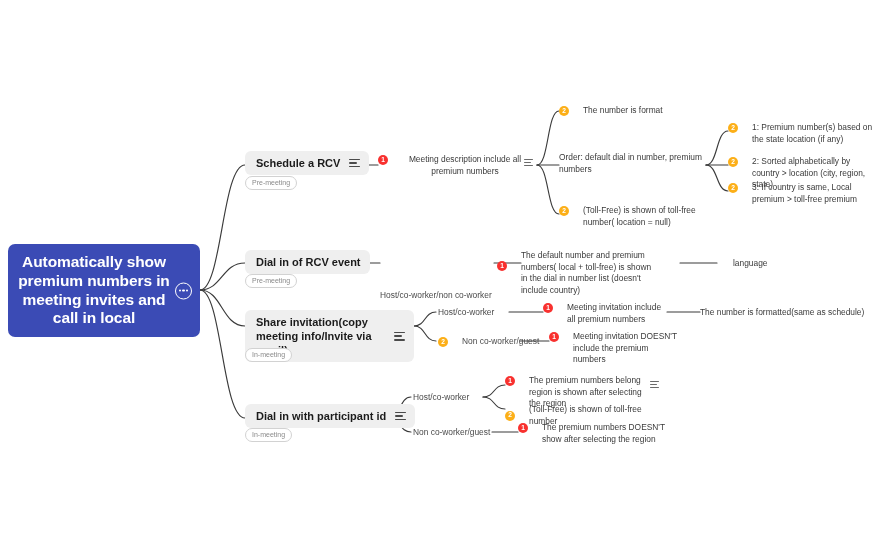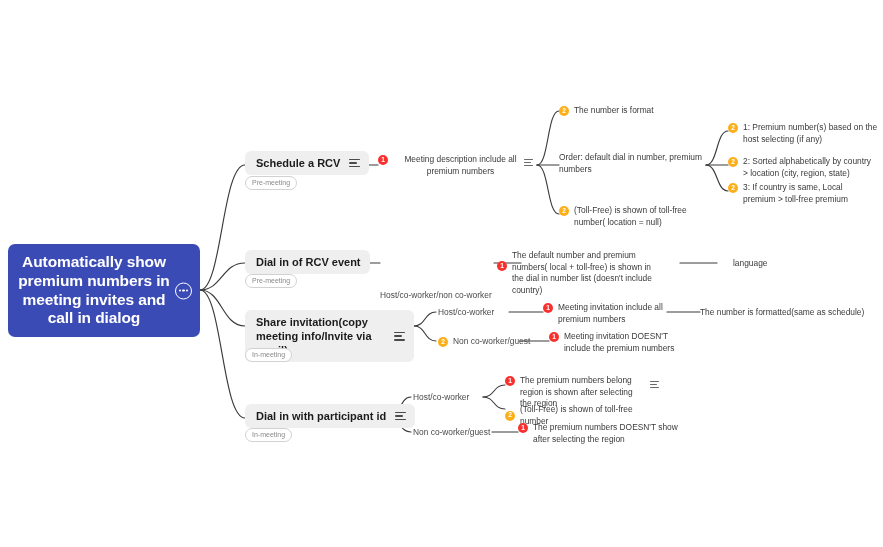--- a/index.html
+++ b/index.html
@@ -121,21 +121,21 @@
     color: #8a8a8a;
     line-height: 1.3;
     white-space: nowrap;
   }
 
   
   .tnode {
     position: absolute;
     display: flex;
     align-items: flex-start;
-    gap: 5px;
+    gap: 14px;
   }
   .tnode .txt {
     font-size: 8.4px;
     line-height: 1.38;
     color: #3a3a3a;
   }
   .tnode.mid { align-items: center; }
   .tnode .txt.gray { color: #4a4a4a; }
 
   
@@ -193,21 +193,21 @@
       <path d="M389,418 C401,418 399,432 411,432"></path>
 
       <path d="M483,397 C495,397 493,385 505,385"></path>
       <path d="M483,397 C495,397 493,409 505,409"></path>
 
       <path d="M492,432 L518,432"></path>
     </g>
   </svg>
 
   <div class="root-node">
-    <div class="root-label">Automatically show premium numbers in meeting invites and call in dialog</div>
+    <div class="root-label">Automatically show premium numbers in meeting invites and call in local</div>
     <div class="dots-badge">
       <i></i>
         <i></i>
         <i></i>
     </div>
   </div>
 
   <div class="main-node" style="left:245px; top:151px;">
     <span class="main-label">Schedule a RCV</span>
     <span class="note-icon">
@@ -237,21 +237,21 @@
     <span class="pbadge p2">2</span>
     <span class="txt">(Toll-Free) is shown of toll-free number( location = null)</span>
   </div>
 
   <div class="tnode" style="left:559px; top:152px; width:148px;">
     <span class="txt">Order: default dial in number, premium numbers</span>
   </div>
 
   <div class="tnode" style="left:728px; top:122px; width:150px;">
     <span class="pbadge p2">2</span>
-    <span class="txt">1: Premium number(s) based on the host selecting (if any)</span>
+    <span class="txt">1: Premium number(s) based on the state location (if any)</span>
   </div>
   <div class="tnode" style="left:728px; top:156px; width:150px;">
     <span class="pbadge p2">2</span>
     <span class="txt">2: Sorted alphabetically by country &gt; location (city, region, state)</span>
   </div>
   <div class="tnode" style="left:728px; top:182px; width:148px;">
     <span class="pbadge p2">2</span>
     <span class="txt">3: If country is same, Local premium &gt; toll-free premium</span>
   </div>
 

